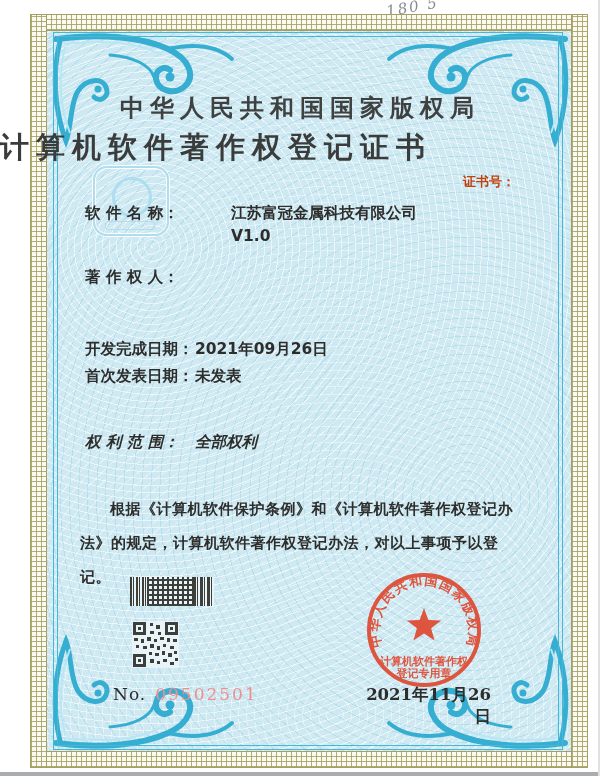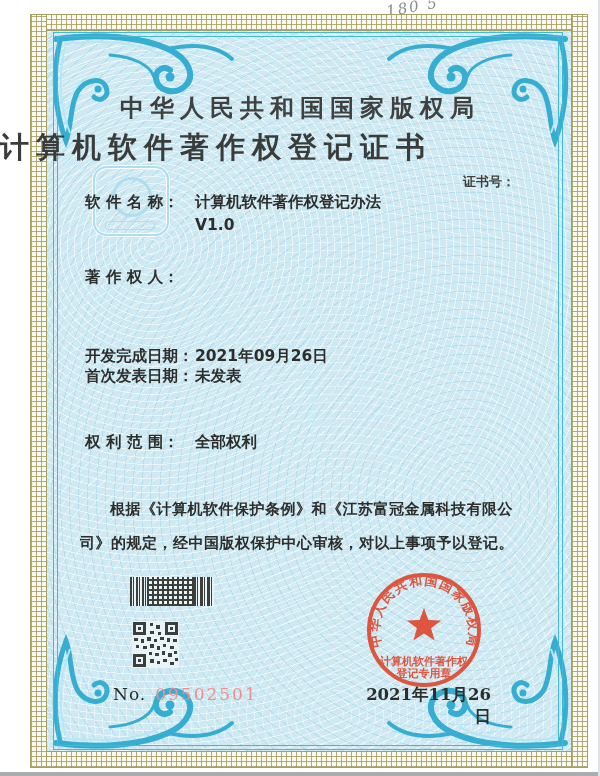--- a/index.html
+++ b/index.html
@@ -46,21 +46,21 @@
              border:2px solid rgba(168,218,238,.85);box-shadow:0 0 0 1px rgba(255,255,255,.9), inset 0 0 0 1px rgba(255,255,255,.9);}
   .watermark .circ{position:absolute;left:17px;top:9px;width:34px;height:34px;border-radius:50%;
                    border:3px solid rgba(168,218,238,.85);}
   .watermark .bar{position:absolute;left:10px;bottom:4px;width:48px;height:7px;border-radius:3px;
                   border:1.5px solid rgba(168,218,238,.8);}
 
   .authority{position:absolute;left:0;top:92px;width:100%;text-align:center;color:#3f4140;
              font-family:"DejaVu Serif","Liberation Serif",serif;font-weight:700;font-size:24px;letter-spacing:6px;}
   .cert-title{position:absolute;left:0;top:128px;width:100%;text-align:left;color:#3a3c3b;
              font-family:"DejaVu Serif","Liberation Serif",serif;font-weight:700;font-size:29px;letter-spacing:7px;}
-  .certno{position:absolute;right:85px;top:173px;font-size:13px;font-weight:700;color:#404040;display:flex;gap:11px;}
+  .certno{position:absolute;right:85px;top:173px;font-size:13px;font-weight:700;color:#c2410c;display:flex;gap:11px;}
 
   .row{position:absolute;left:85px;display:flex;color:#2d2e2c;font-size:15.5px;font-weight:700;line-height:21px;}
   .row .lab{width:110px;flex:0 0 110px;}
   .row .val{margin-left:0;}
   .row .val .v2{display:block;margin-top:2px;}
 
   .statement{position:absolute;left:80px;top:492px;width:440px;color:#2d2e2c;font-size:15px;font-weight:600;
              line-height:34px;text-indent:2em;letter-spacing:.5px;}
 
   .barcode{position:absolute;left:130px;top:577px;width:84px;height:29px;display:flex;}
@@ -163,44 +163,44 @@
     <div class="circ"></div>
     <div class="bar"></div>
   </div>
 
   <div class="authority">中华人民共和国国家版权局</div>
   <div class="cert-title">计算机软件著作权登记证书</div>
   <div class="certno">
     <span>证书号：</span>
   </div>
 
-  <div class="row" style="top:192px;">
+  <div class="row" style="top:203px;gap:36px;">
     <span class="lab">软 件 名 称：</span>
     <span class="val">
-      <span>计算机软件著作权登记办法</span>
+      <span>江苏富冠金属科技有限公司</span>
       <span class="v2">V1.0</span>
     </span>
   </div>
   <div class="row" style="top:267px;">
     <span class="lab">著 作 权 人：</span>
   </div>
-  <div class="row" style="top:346px;align-items:flex-end;">
+  <div class="row" style="top:339px;align-items:flex-end;">
     <span class="lab">开发完成日期：</span>
     <span class="val">2021年09月26日</span>
   </div>
   <div class="row" style="top:366px;">
     <span class="lab">首次发表日期：</span>
     <span class="val">未发表</span>
   </div>
-  <div class="row" style="top:432px;">
+  <div class="row" style="top:432px;font-style:italic;">
     <span class="lab">权 利 范 围：</span>
     <span class="val">全部权利</span>
   </div>
 
-  <div class="statement">根据《计算机软件保护条例》和《江苏富冠金属科技有限公司》的规定，经中国版权保护中心审核，对以上事项予以登记。</div>
+  <div class="statement">根据《计算机软件保护条例》和《计算机软件著作权登记办法》的规定，计算机软件著作权登记办法，对以上事项予以登记。</div>
 
   <div class="barcode">
     <div class="bars-l"></div>
     <div class="matrix"></div>
     <div class="bars-r"></div>
   </div>
 
   <svg class="qr" viewBox="0 0 47 47" aria-hidden="true">
     <rect x="0" y="0" width="47" height="47" fill="#e8f4f8"></rect>
     <g fill="#3c3f3a">

